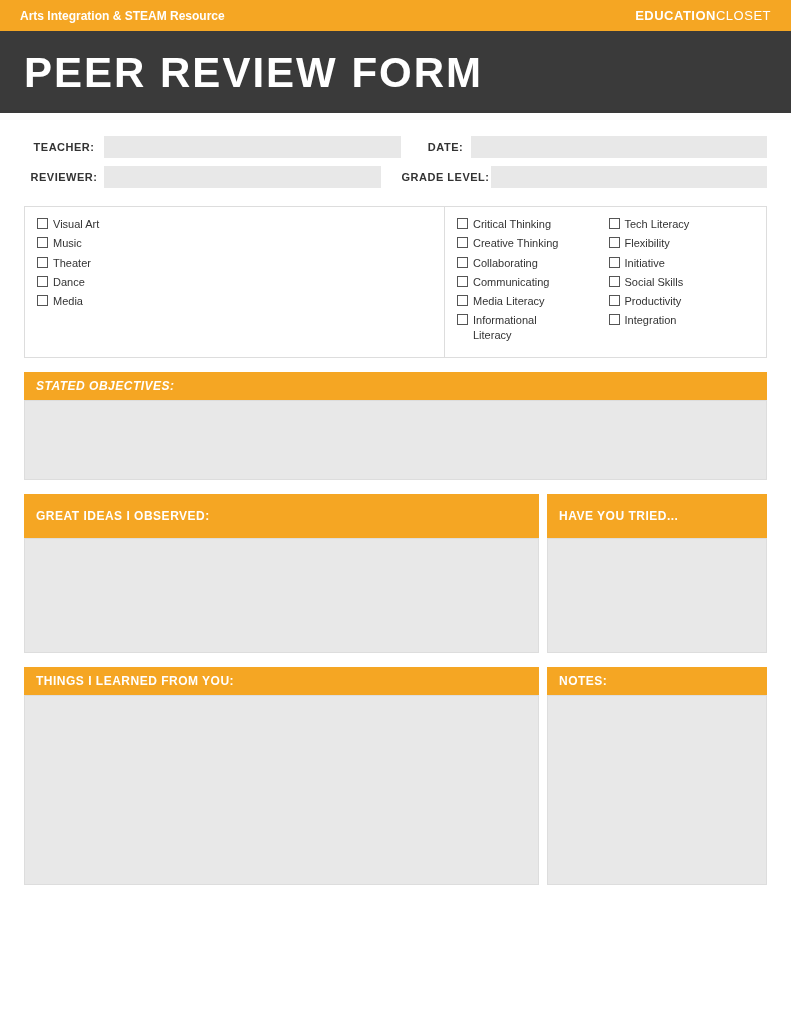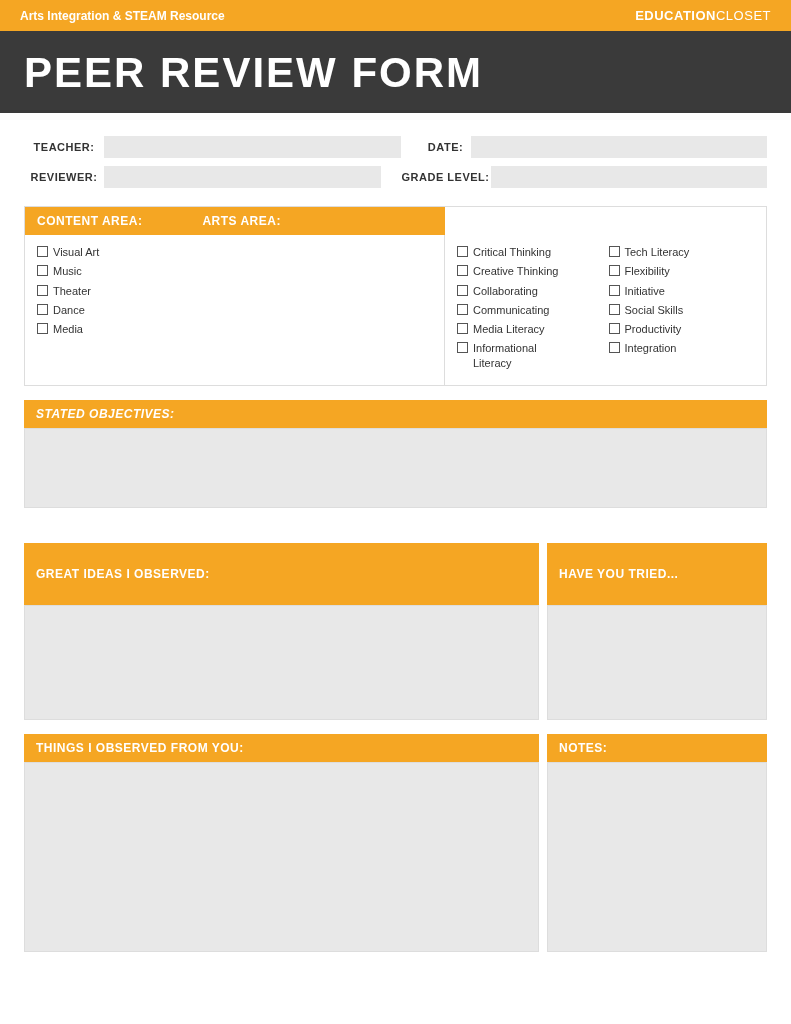--- a/index.html
+++ b/index.html
@@ -185,26 +185,25 @@
     }
     .two-col-left {
       flex: 1;
       margin-right: 8px;
     }
     .two-col-right {
       flex: 0 0 220px;
     }
     .two-col-header {
       background: #F5A623;
-      padding: 24px 12px;
-      color: white;
-      font-size: 12px;
-      font-weight: bold;
-      letter-spacing: 0.5px;
-      margin-top: 21px;
+      padding: 15px 12px;
+      color: white;
+      font-size: 12px;
+      font-weight: bold;
+      letter-spacing: 0.5px;
     }
     .two-col-body {
       background: #e8e8e8;
       border: 1px solid #ddd;
       height: 115px;
     }
 
     .bottom-section {
       margin: 14px 24px 0;
       display: flex;
@@ -255,24 +254,20 @@
   <div class="form-row">
     <span class="form-label">REVIEWER:</span>
     <div class="form-input"></div>
     <span class="form-label" style="min-width:90px;">GRADE LEVEL:</span>
     <div class="form-input-right"></div>
   </div>
 </div>
 
 <div class="content-skills-section">
   <div class="section-header-row">
-    <div class="content-area-header">
-      <span>CONTENT AREA:</span>
-      <span>ARTS AREA:</span>
-    </div>
   </div>
   <div class="content-skills-body">
 
     <div class="content-area-body">
       <div class="arts-col">
         <div class="checkbox-item">
           <div class="checkbox-box"></div>
           <span class="checkbox-label">Visual Art</span>
         </div>
         <div class="checkbox-item">
@@ -367,21 +362,21 @@
     <div class="two-col-header">
       <span>HAVE YOU TRIED...</span>
     </div>
     <div class="two-col-body"></div>
   </div>
 </div>
 
 <div class="bottom-section">
   <div class="bottom-left">
     <div class="bottom-header">
-      <span>THINGS I OBSERVED FROM YOU:</span>
+      <span>THINGS I LEARNED FROM YOU:</span>
     </div>
     <div class="bottom-body"></div>
   </div>
   <div class="bottom-right">
     <div class="bottom-header">
       <span>NOTES:</span>
     </div>
     <div class="bottom-body"></div>
   </div>
 </div>

